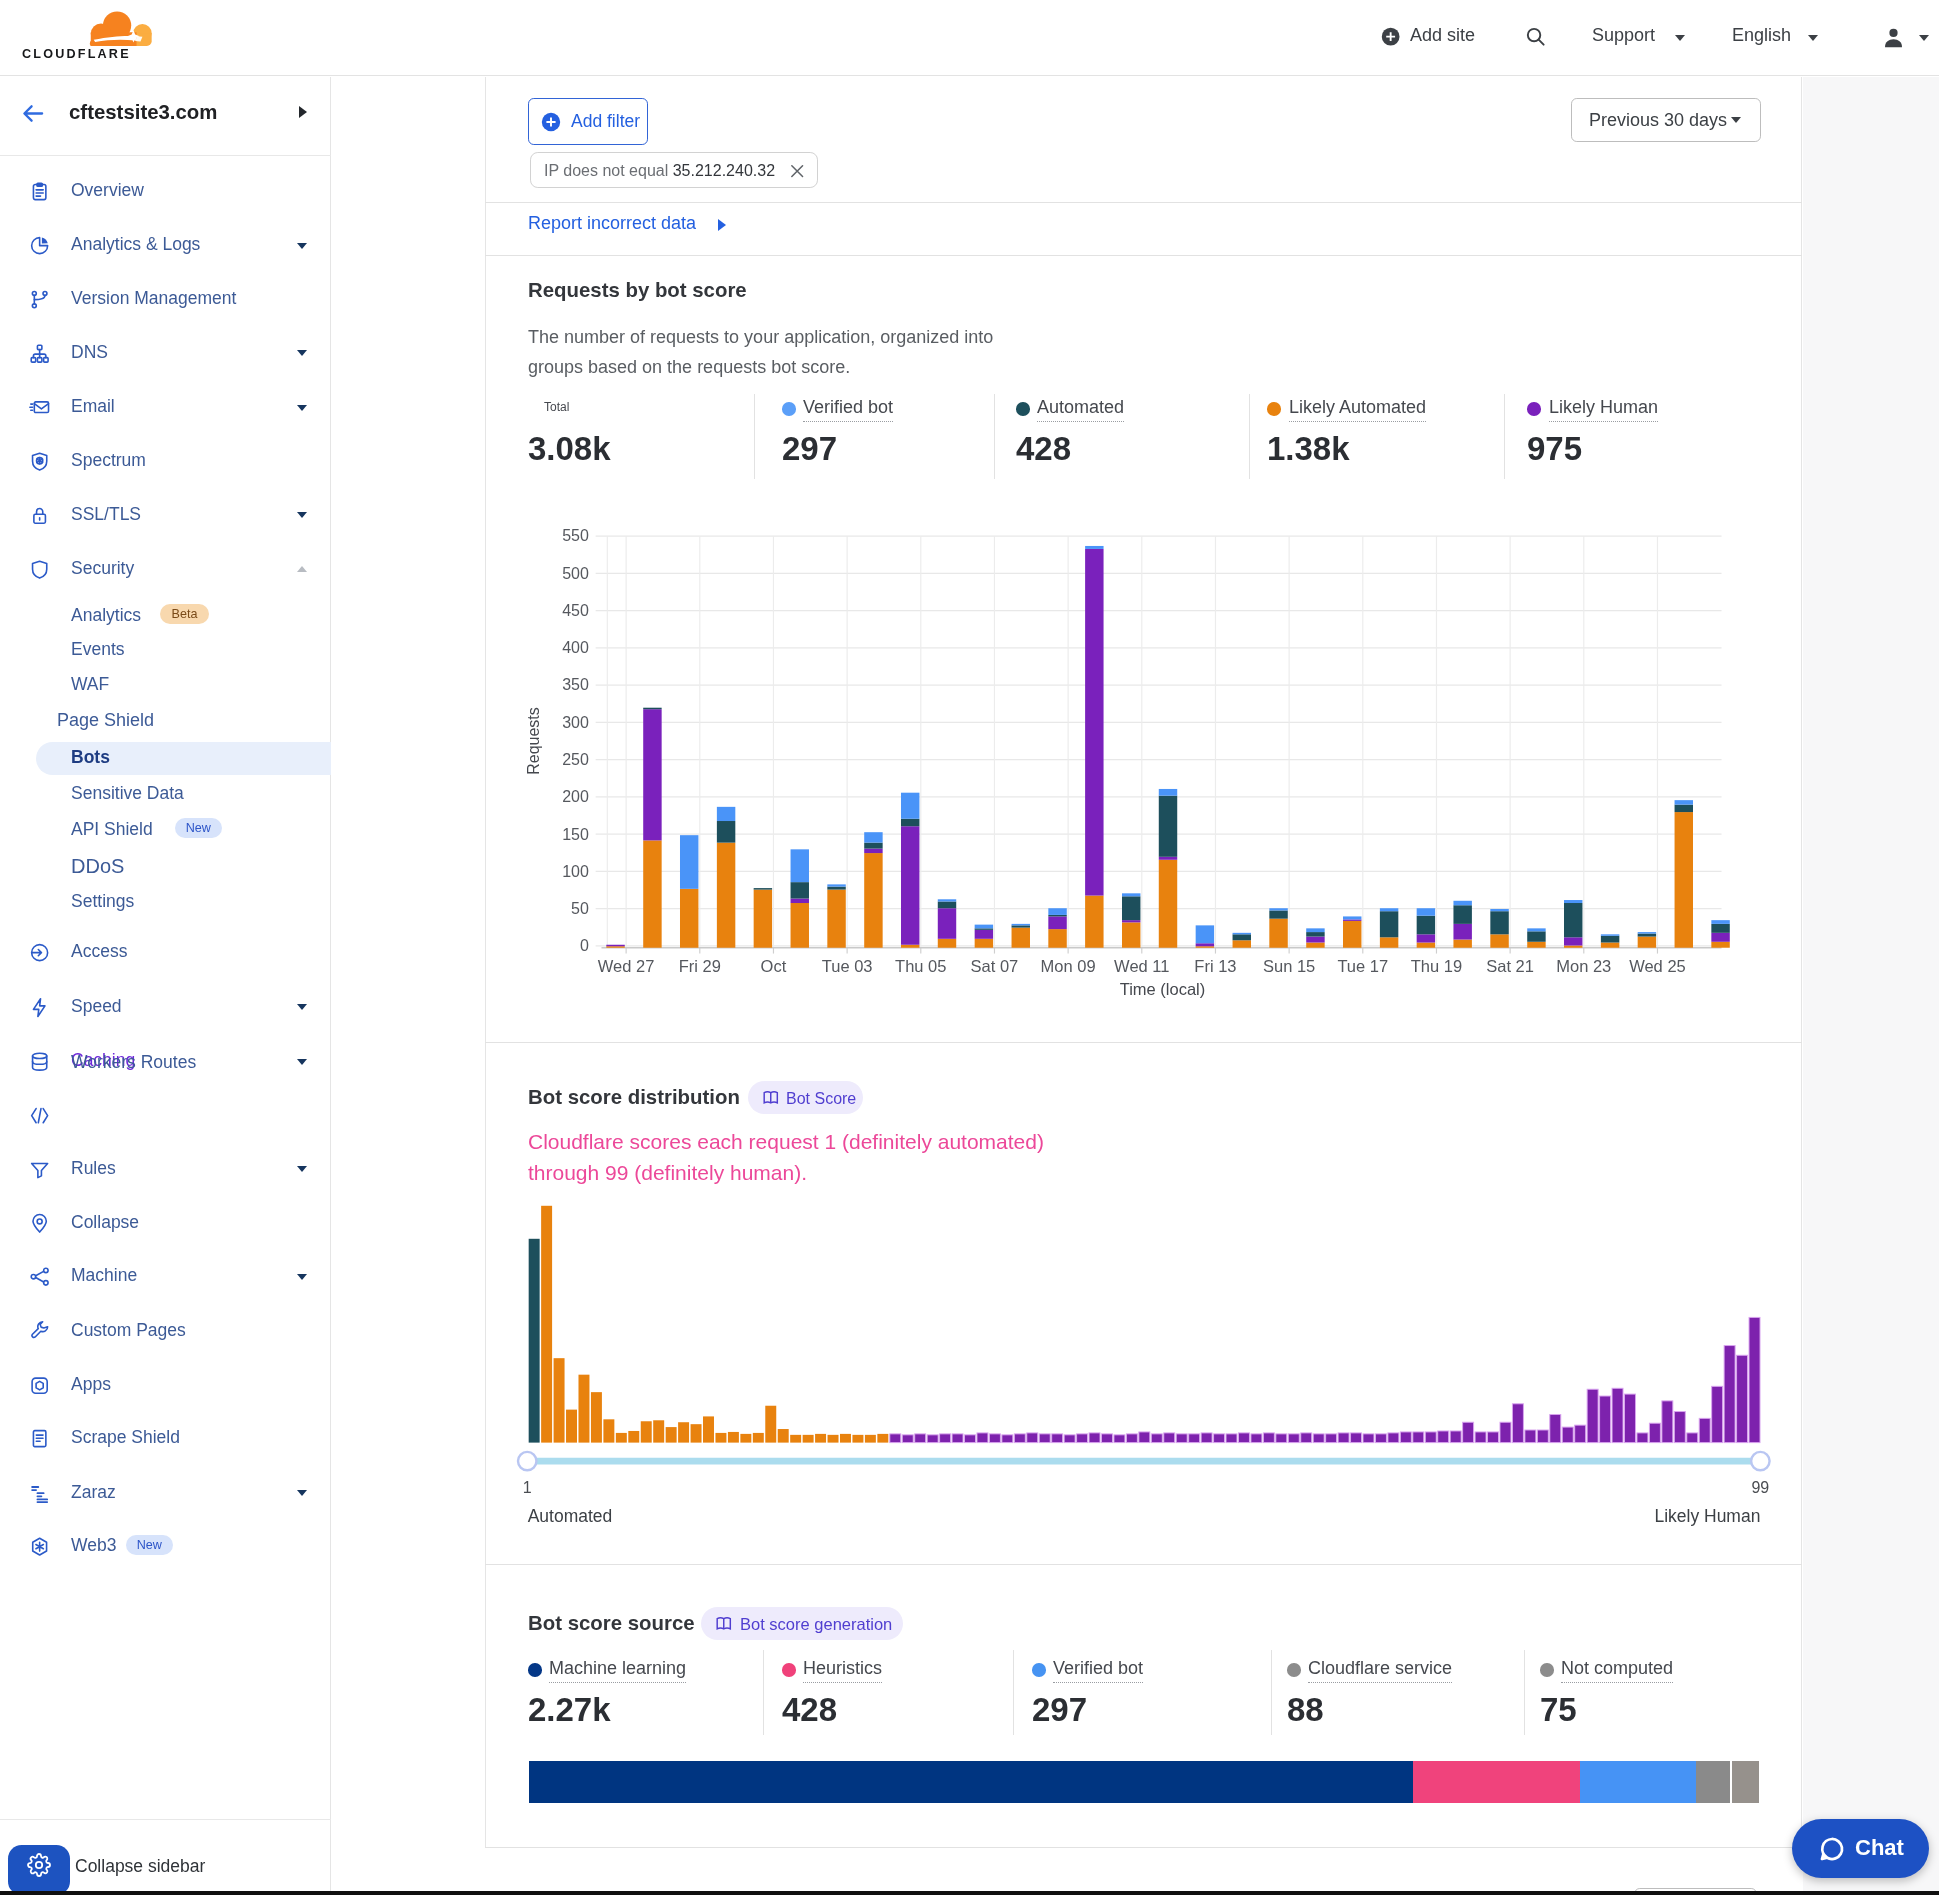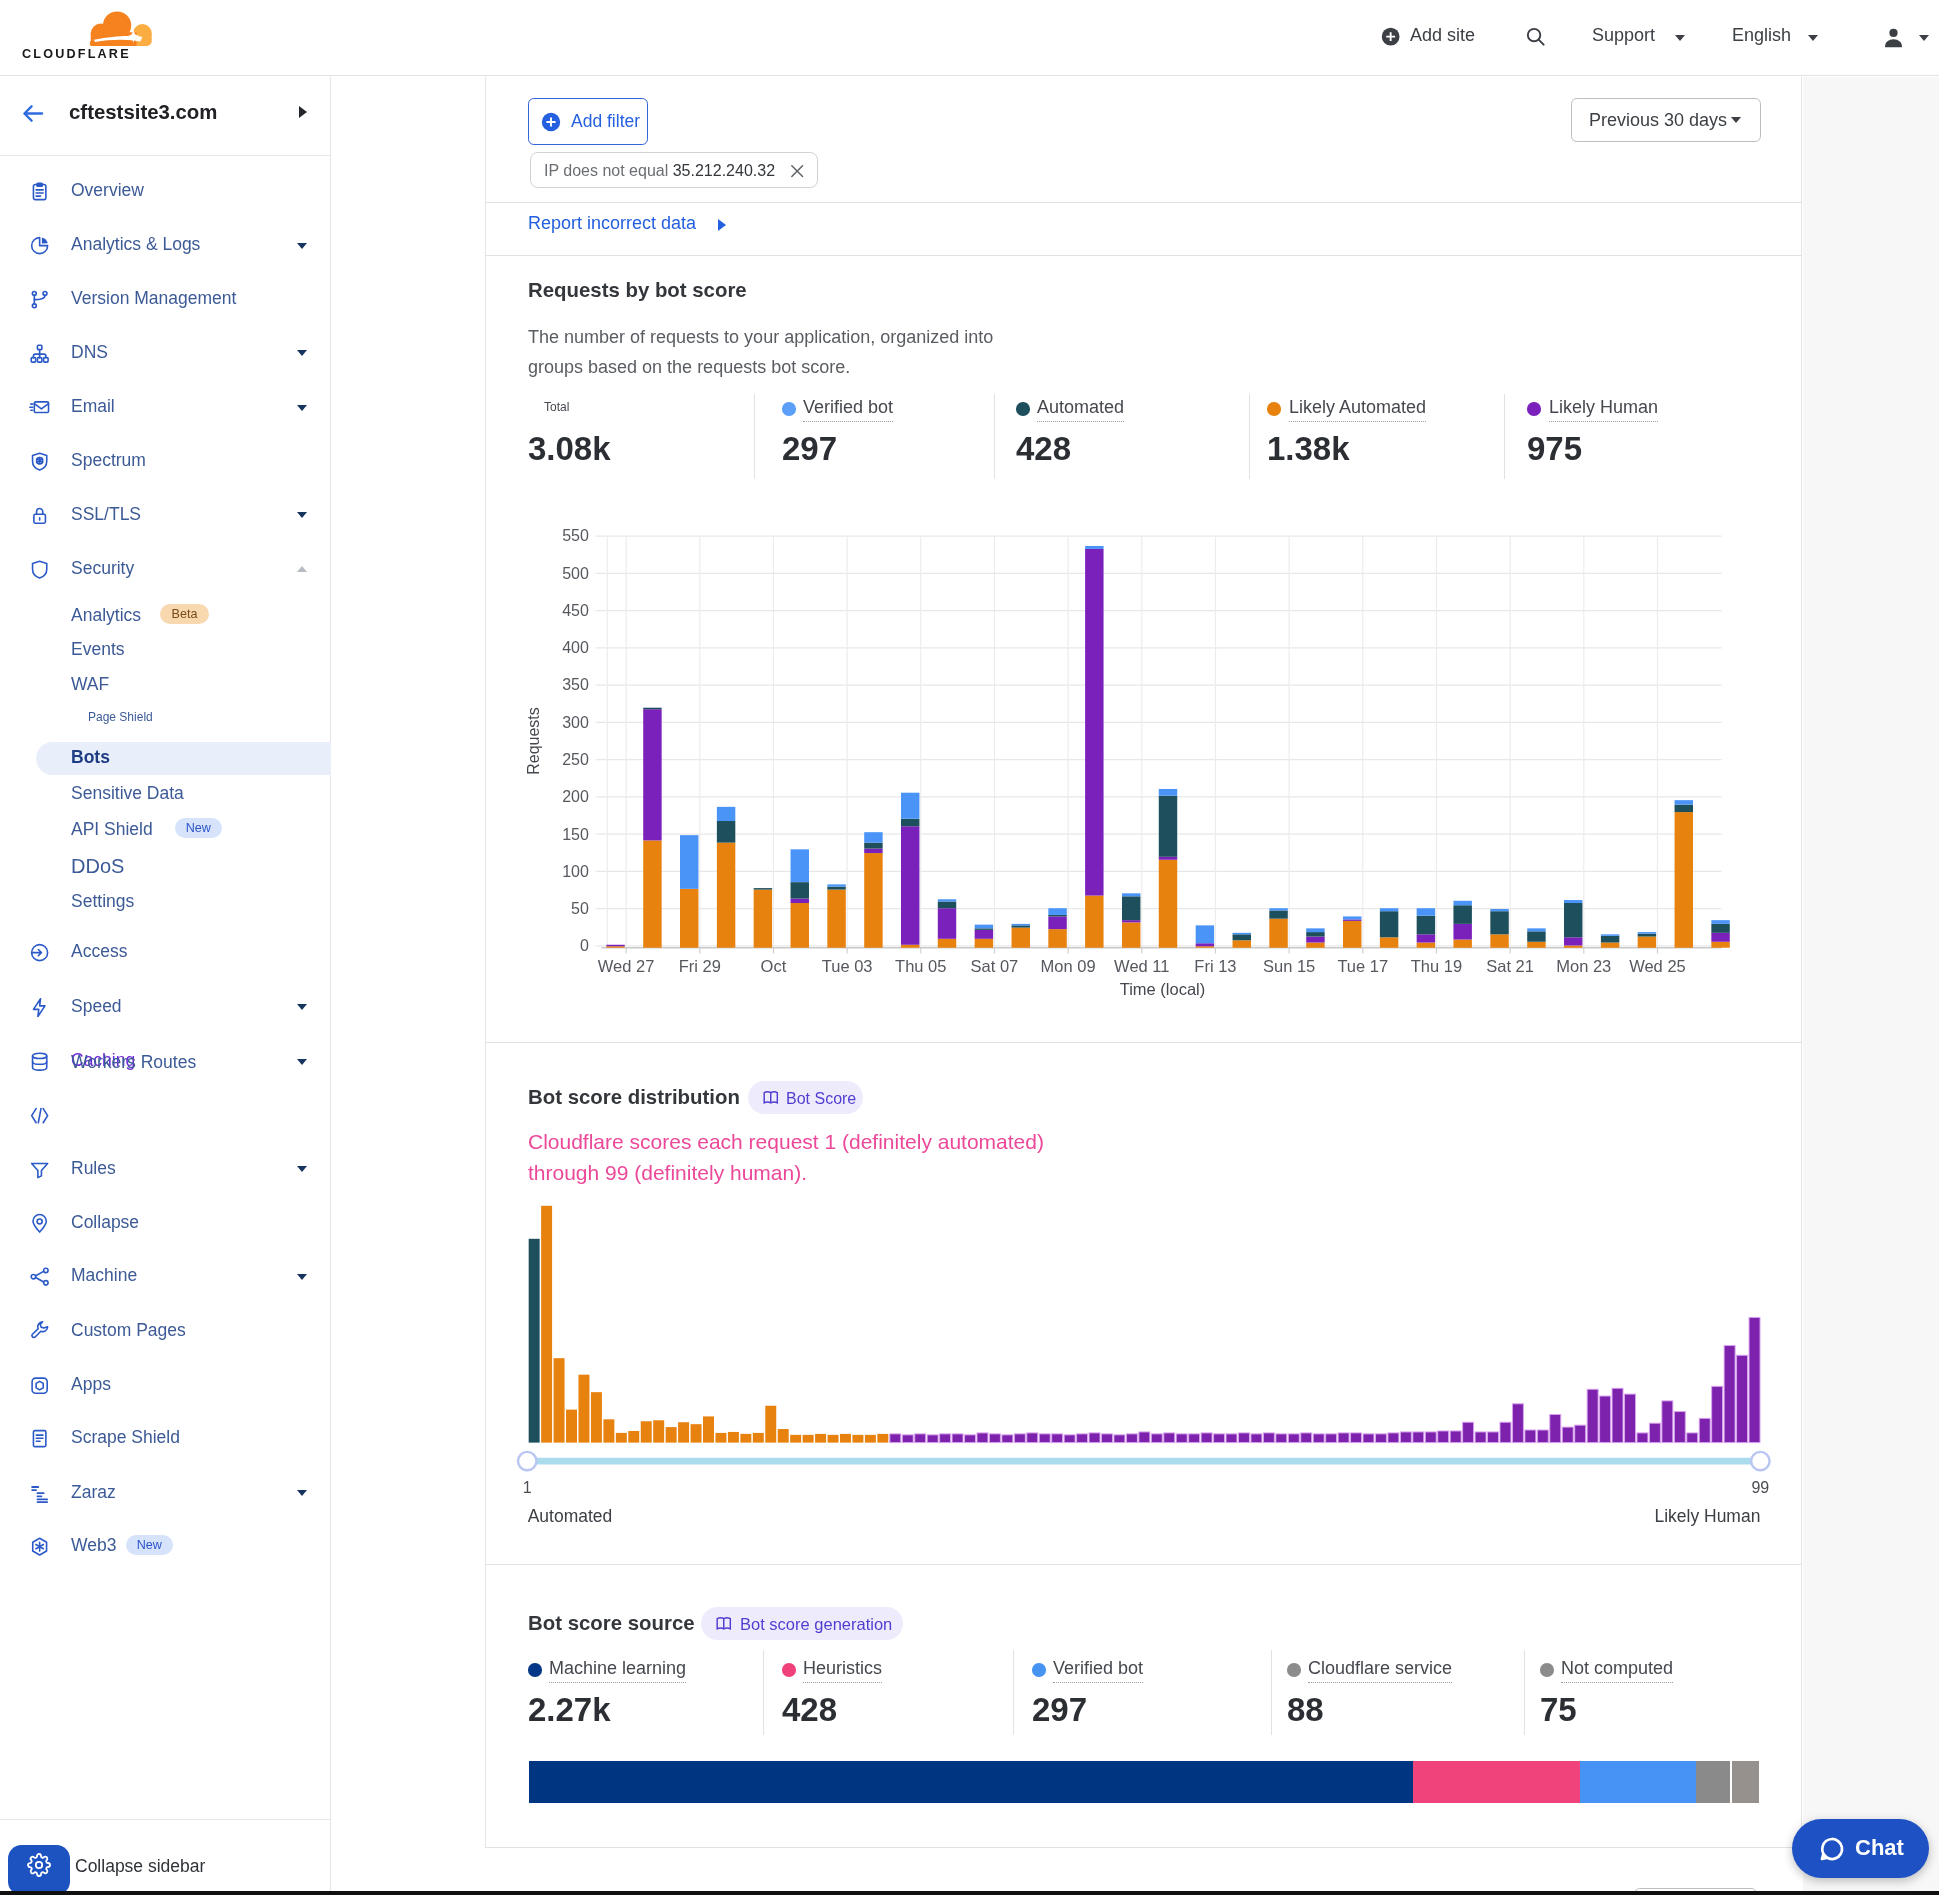--- a/index.html
+++ b/index.html
@@ -173,21 +173,21 @@
 <svg style="position:absolute;left:29px;top:1536px" width="21.3" height="21.3" viewBox="0 0 24 24" fill="none" stroke="#2b5ac8" stroke-width="1.8" stroke-linecap="round" stroke-linejoin="round">
     <path d="M12 2.6 l7.8 4.5 v9.8 l-7.8 4.5 -7.8-4.5 v-9.8 z"></path>
     <path d="M12 7 v10 M7.8 9.6 l8.4 4.8 M16.2 9.6 l-8.4 4.8"></path>
   </svg>
 <div style="position:absolute;left:71px;top:1535px;font-size:17.5px;color:#3c5a96">Web3</div>
 <div style="position:absolute;left:126px;top:1535px;background:#d7e3fb;color:#2d55c8;font-size:12.6px;padding:2.9px 10.7px;border-radius:10.7px">New</div>
 <div style="position:absolute;left:71px;top:605px;font-size:17.5px;color:#3c5a96">Analytics</div>
 <div style="position:absolute;left:160px;top:604px;background:#f8d8ae;color:#7a4a18;font-size:12.6px;padding:2.9px 11.6px;border-radius:11.6px">Beta</div>
 <div style="position:absolute;left:71px;top:639px;font-size:17.5px;color:#3c5a96">Events</div>
 <div style="position:absolute;left:71px;top:674px;font-size:17.5px;color:#3c5a96">WAF</div>
-<div style="position:absolute;left:88px;top:710px;font-size:12px;color:#3c5a96">Page Shield</div>
+<div style="position:absolute;left:57px;top:710px;font-size:18px;color:#3c5a96">Page Shield</div>
 <div style="position:absolute;left:36px;top:742px;width:295px;height:33px;background:#e8effb;border-radius:16.5px 0 0 16.5px"></div>
 <div style="position:absolute;left:71px;top:747px;font-size:17.5px;font-weight:bold;color:#1e3c82">Bots</div>
 <div style="position:absolute;left:71px;top:783px;font-size:17.5px;color:#3c5a96">Sensitive Data</div>
 <div style="position:absolute;left:71px;top:819px;font-size:17.5px;color:#3c5a96">API Shield</div>
 <div style="position:absolute;left:175px;top:818px;background:#d7e3fb;color:#2d55c8;font-size:12.6px;padding:2.9px 10.7px;border-radius:11.6px">New</div>
 <div style="position:absolute;left:71px;top:855px;font-size:20px;color:#3c5a96">DDoS</div>
 <div style="position:absolute;left:71px;top:891px;font-size:17.5px;color:#3c5a96">Settings</div>
 <div style="position:absolute;left:0;top:1819px;width:331px;height:1px;background:#e8e8e8"></div>
 <div style="position:absolute;left:7.8px;top:1845px;width:62px;height:50px;background:#1d53c0;border-radius:13.6px"></div>
 <svg style="position:absolute;left:27px;top:1853px" width="24" height="24" viewBox="0 0 24 24" fill="none" stroke="#fff" stroke-width="1.8" stroke-linecap="round" stroke-linejoin="round">

